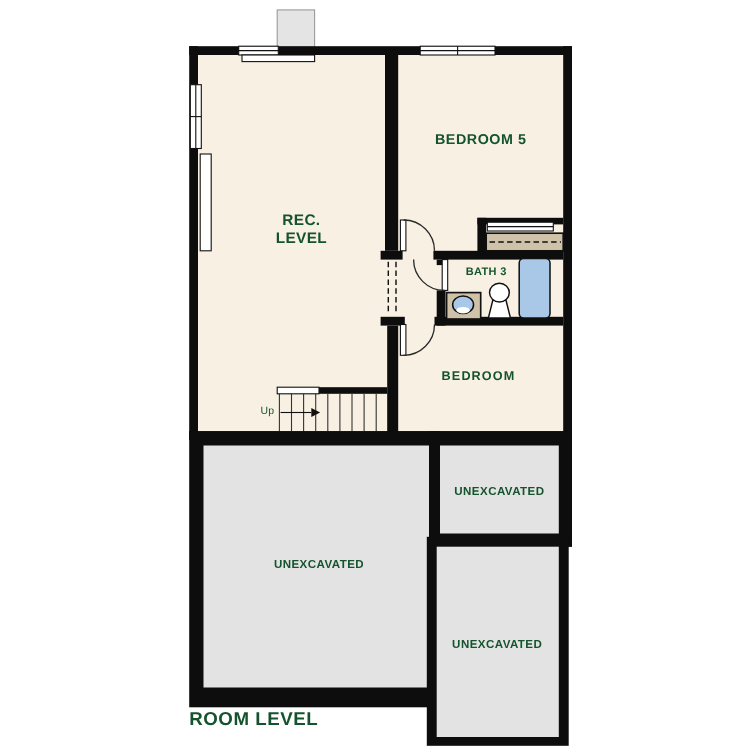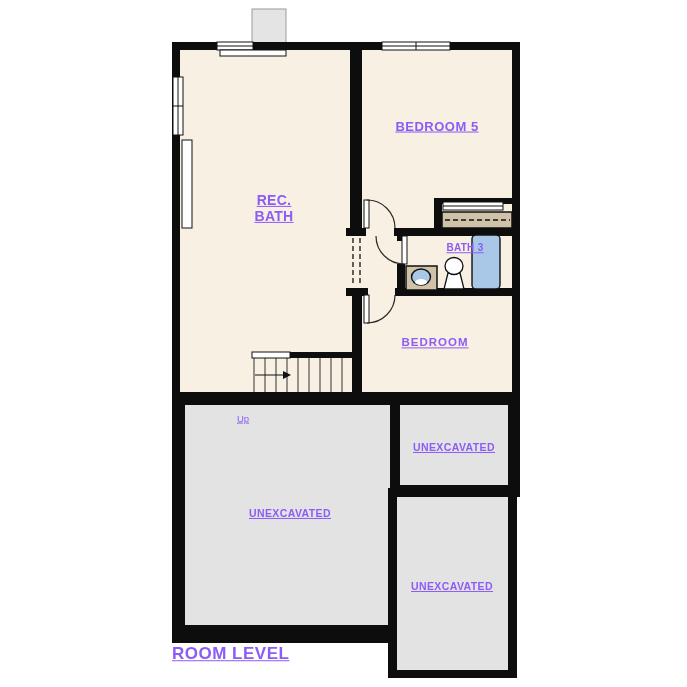--- a/index.html
+++ b/index.html
@@ -4,22 +4,22 @@
 <style>
   html,body{margin:0;padding:0;background:#fff;}
   .canvas{
     position:relative;width:687px;height:687px;overflow:hidden;
     background:var(--background,#ffffff);
     font-family:"Liberation Sans", sans-serif;
   }
   .plan-svg{position:absolute;left:0;top:0;}
   .lbl{
     position:absolute;transform:translate(-50%,-50%);
-    font-weight:bold;color:#8b5cf6;white-space:pre-line;text-align:center;
-    line-height:1.15;letter-spacing:.3px;text-decoration:underline;
+    font-weight:bold;color:#14532d;white-space:pre-line;text-align:center;
+    line-height:1.15;letter-spacing:.3px;
   }
   .lbl-left{transform:translateY(-50%);text-align:left;}
   .lbl-up{font-weight:normal;letter-spacing:0;}
   
   .wall{fill:var(--wall,#0d0d0d);}
   .floor{fill:var(--floor,#f8f0e3);}
   .unex{fill:var(--unexcavated-fill,#e3e3e3);}
   .chim{fill:var(--chimney-fill,#e4e4e4);stroke:#9a9a9a;stroke-width:1;}
   .wht{fill:#ffffff;stroke:#111;stroke-width:1;}
   .tan{fill:var(--casework-tan,#cfc2a9);stroke:#111;stroke-width:1.5;}
@@ -147,30 +147,30 @@
       <rect class="wall" x="390" y="392" width="130" height="105"></rect>
       <rect class="unex" x="400" y="405" width="108" height="80"></rect>
     </g>
     <g>
       <rect class="wall" x="388" y="488" width="129" height="190"></rect>
       <rect class="unex" x="397" y="497" width="111" height="173"></rect>
     </g>
   </svg>
 
   <div class="lbl" style="left:274px;top:208px;font-size:14px;">REC.
-BATH</div>
+LEVEL</div>
 
   <div class="lbl" style="left:437px;top:127px;font-size:13px;letter-spacing:.5px;">BEDROOM 5</div>
 
-  <div class="lbl" style="left:442px;top:248px;font-size:10px;margin-left:23px;">BATH 3</div>
+  <div class="lbl" style="left:442px;top:248px;font-size:10px;">BATH 3</div>
 
   <div class="lbl" style="left:435px;top:343px;font-size:11.5px;letter-spacing:1px;">BEDROOM</div>
 
   <div class="lbl" style="left:290px;top:513px;font-size:10.5px;letter-spacing:.4px;">UNEXCAVATED</div>
 
   <div class="lbl" style="left:454px;top:447px;font-size:10.5px;letter-spacing:.4px;">UNEXCAVATED</div>
 
   <div class="lbl" style="left:452px;top:586px;font-size:10.5px;letter-spacing:.4px;">UNEXCAVATED</div>
 
-  <div class="lbl lbl-up" style="left:243px;top:375px;font-size:9.5px;margin-top:44px;">Up</div>
+  <div class="lbl lbl-up" style="left:243px;top:375px;font-size:9.5px;">Up</div>
 
   <div class="lbl lbl-left" style="left:172px;top:654px;font-size:17px;letter-spacing:.5px;">ROOM LEVEL</div>
 </div>
 
 </body></html>

